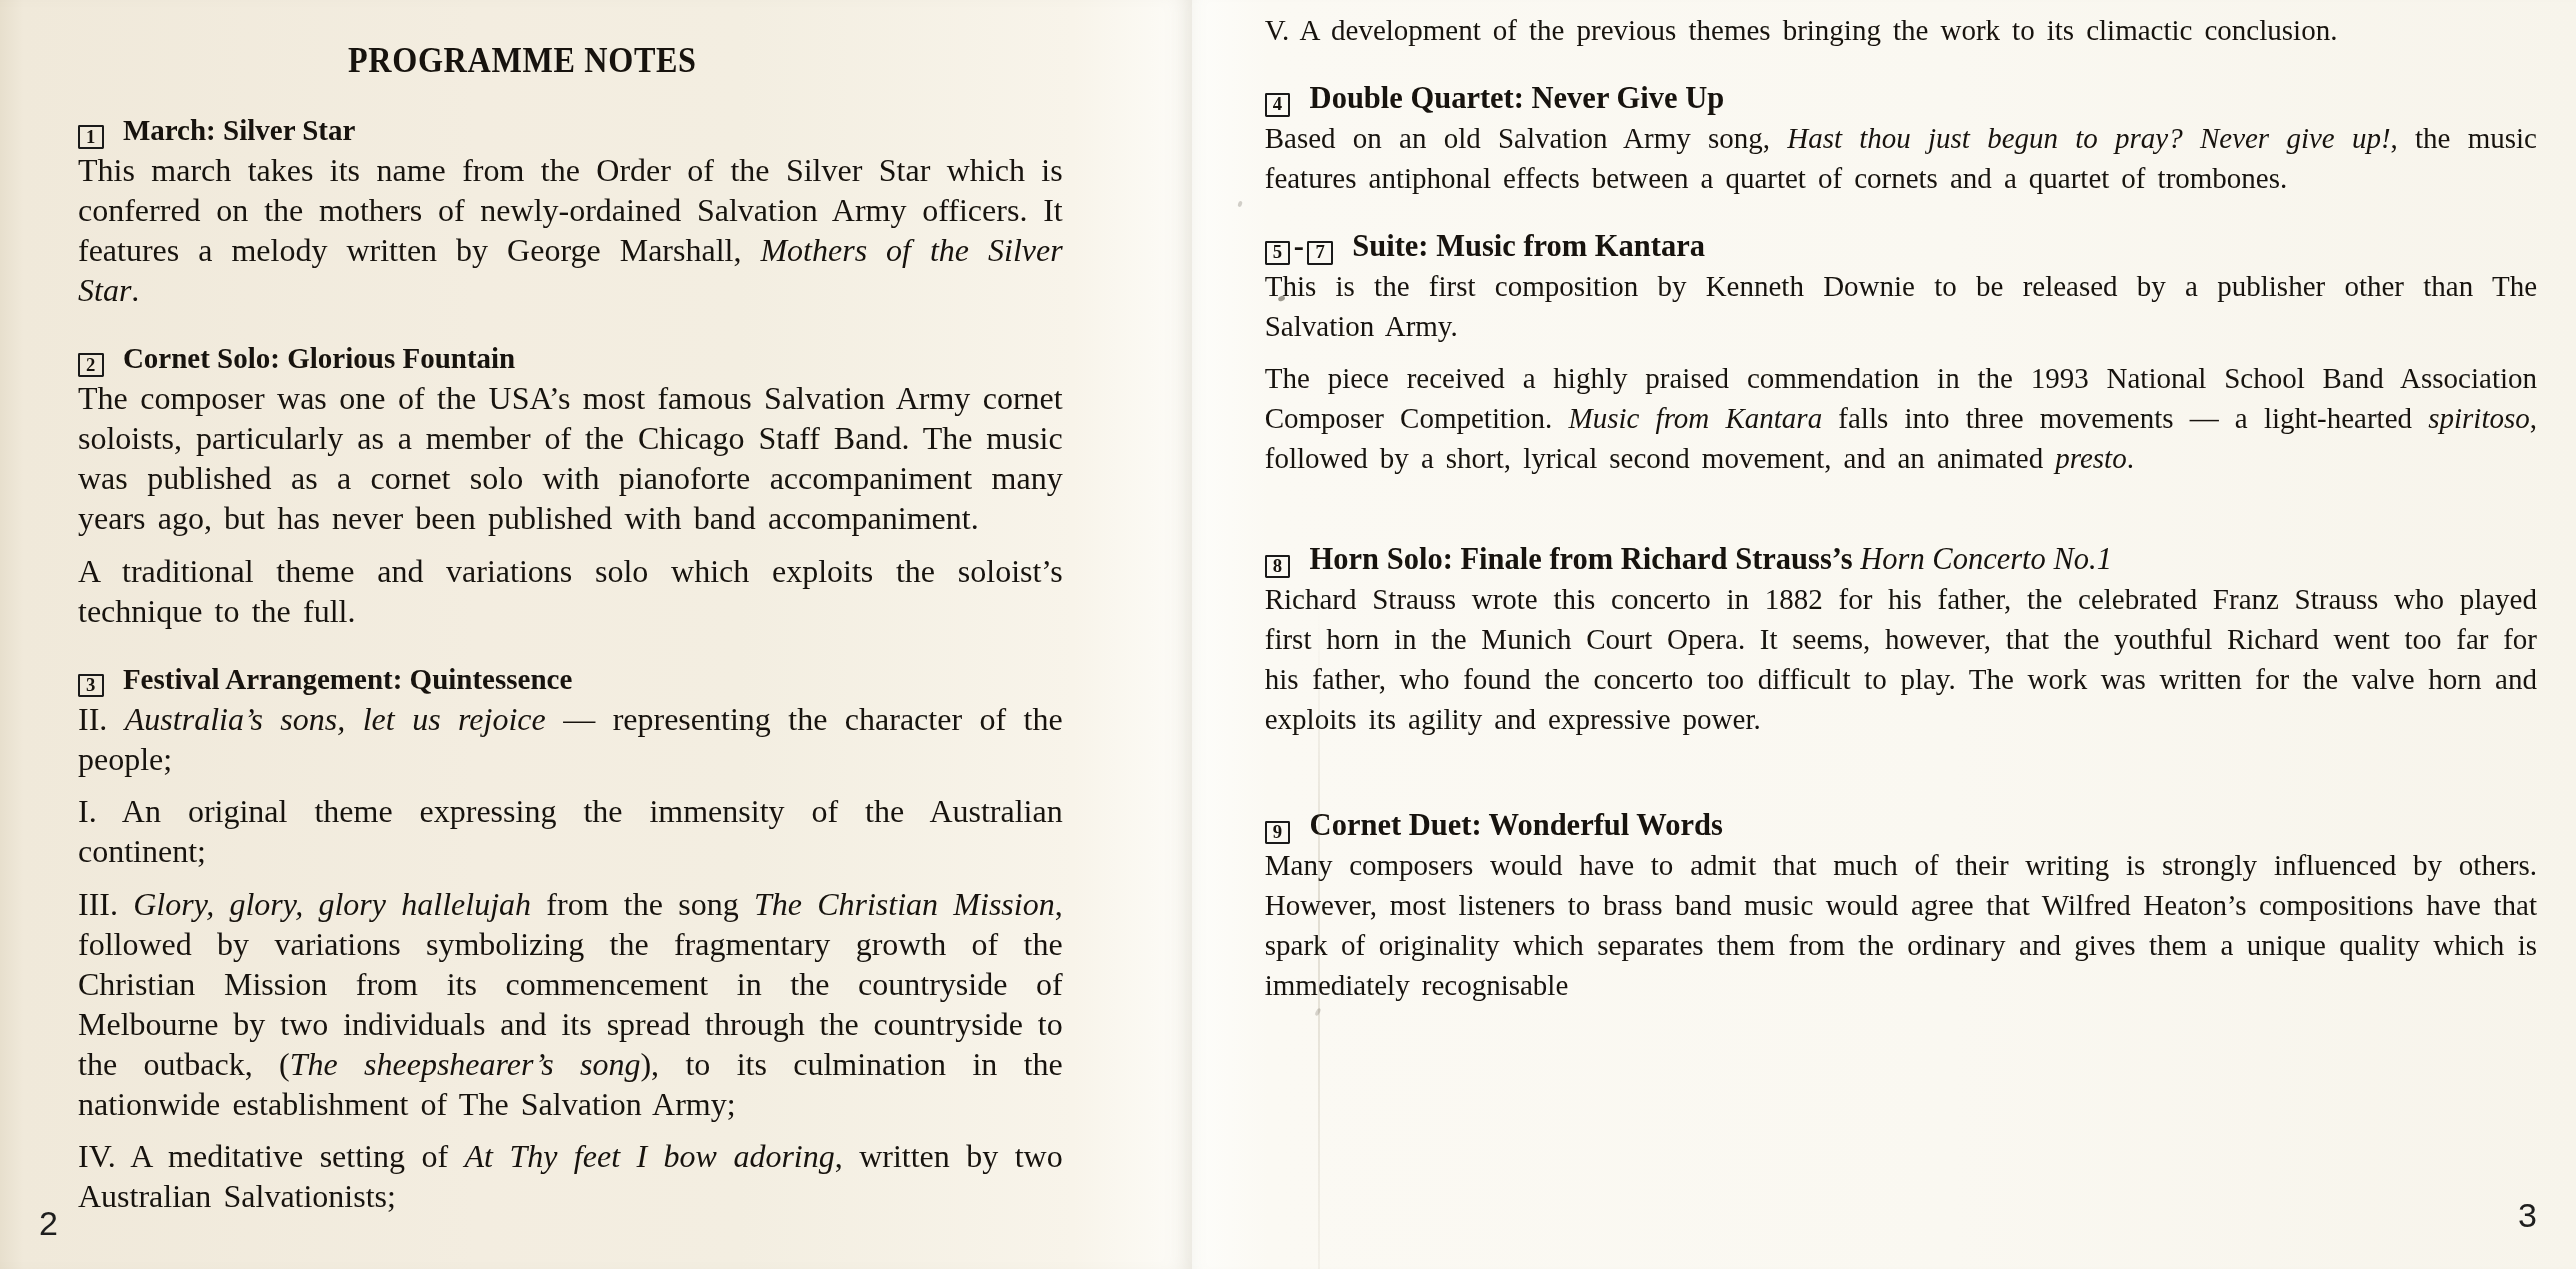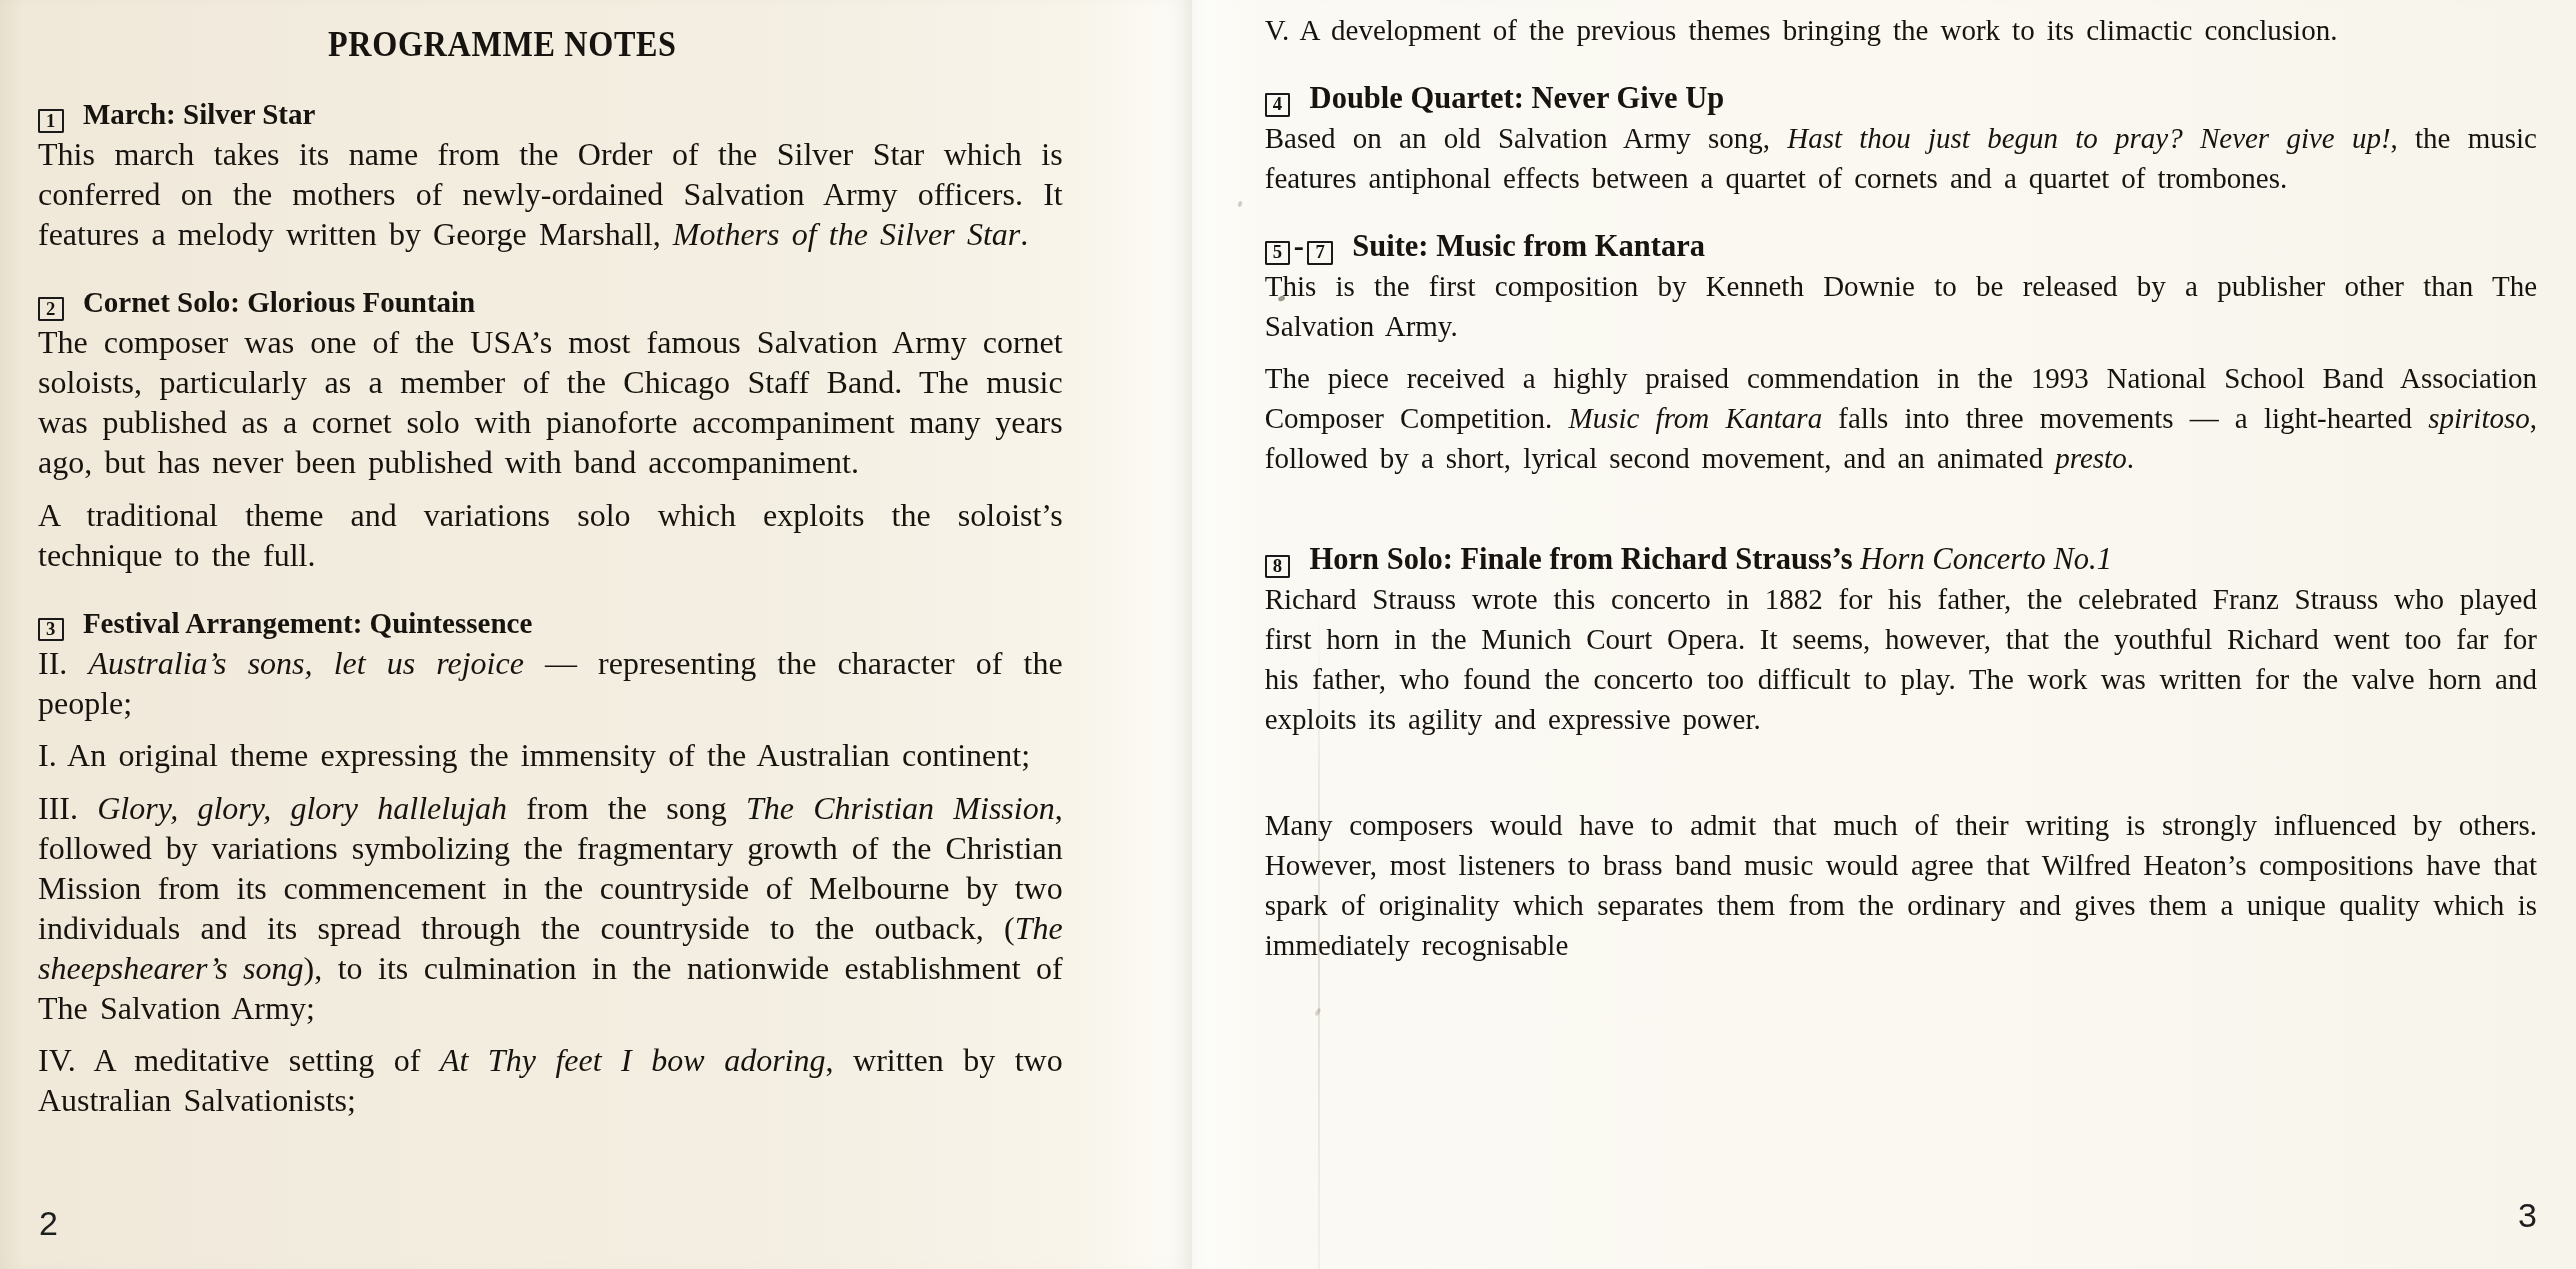--- a/index.html
+++ b/index.html
@@ -8,21 +8,21 @@
          font-family:"Liberation Serif",serif;color:#17130e;}
   .page{position:relative;height:100%;box-sizing:border-box;}
   .page-left{width:1281px;
     background:linear-gradient(90deg,#e7dfcd 0px,#f0e9da 23.5px,#f3edе0 40%,#f3eee1 62%,#f8f4ea 90%,#fdfcf8 100%);
     background:linear-gradient(90deg,#e7dfcd 0px,#f0e9da 23.5px,#f3ede0 40%,#f3eee1 62%,#f8f4ea 90%,#fdfcf8 100%);
     box-shadow:inset -19.4px 0 23.5px -16.6px rgba(128,117,92,.22);}
   .page-right{width:1488px;
     background:linear-gradient(90deg,#fdfdfa 0px,#fbf9f3 76px,#faf8f1 55%,#f7f4eb 100%);
     box-shadow:inset 12.5px 0 18px -14px rgba(128,117,92,.10);}
   .content{box-sizing:border-box;}
-  .page-left .content{padding:24px 129px 0 38px;}
+  .page-left .content{padding:40px 129px 0 38px;margin-left:40px;}
   .page-right .content{padding:9.7px 39px 0 73px;}
 
   .title{font-size:35px;line-height:42px;font-weight:700;letter-spacing:0.7px;
          text-align:center;margin:0;transform:translateX(-48px) scaleX(.92);}
 
   .sec{margin-top:28px;}
   .sec-8{margin-top:61px;}
   .sec-9{margin-top:66px;}
 
   .h{font-size:29px;line-height:40px;font-weight:700;margin:0;}
@@ -114,20 +114,23 @@
       </section>
 
       <section class="sec sec-8">
         <h2 class="h">
           <span class="tn">8</span><span class="ht"><span>Horn Solo: Finale from Richard Strauss’s </span><span class="i b">Horn Concerto No.1</span></span>
         </h2>
         <p class="p"><span>Richard Strauss wrote this concerto in 1882 for his father, the celebrated Franz Strauss who played first horn in the Munich Court Opera. It seems, however, that the youthful Richard went too far for his father, who found the concerto too difficult to play. The work was written for the valve horn and exploits its agility and expressive power.</span></p>
       </section>
 
       <section class="sec sec-9">
+        <h2 class="h">
+          <span class="tn">9</span><span class="ht"><span>Cornet Duet: Wonderful Words</span></span>
+        </h2>
         <p class="p"><span>Many composers would have to admit that much of their writing is strongly influenced by others. However, most listeners to brass band music would agree that Wilfred Heaton’s compositions have that spark of originality which separates them from the ordinary and gives them a unique quality which is immediately recognisable</span></p>
       </section>
 
     </div>
     <div class="pageno pageno-right">3</div>
   </div>
 
   <div class="crease"></div>
   <div class="speck speck-1"></div>
   <div class="speck speck-2"></div>

